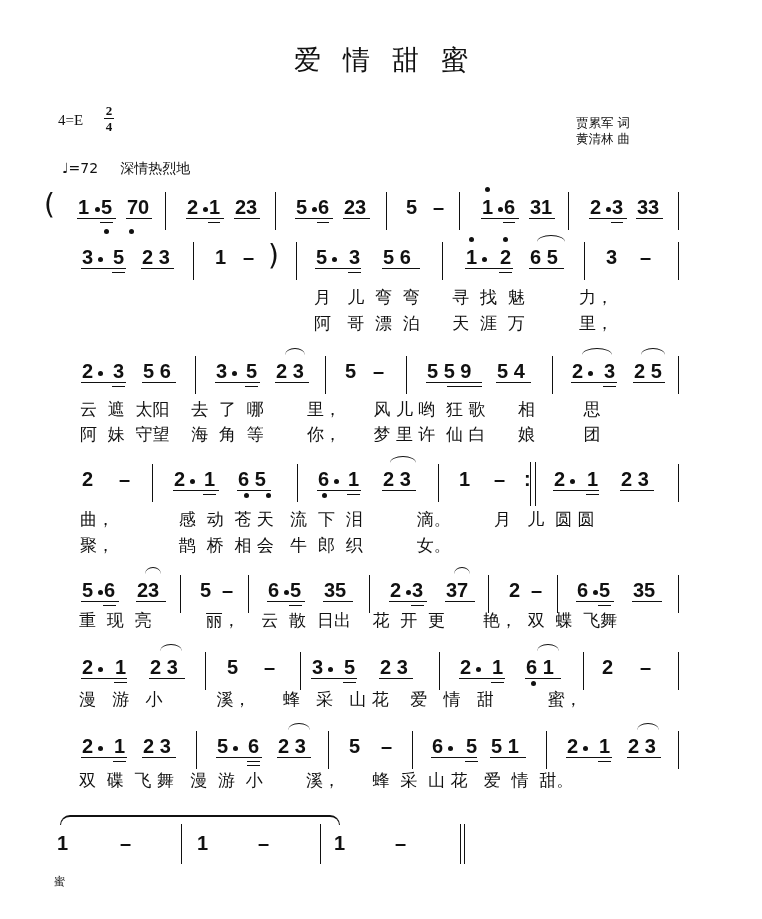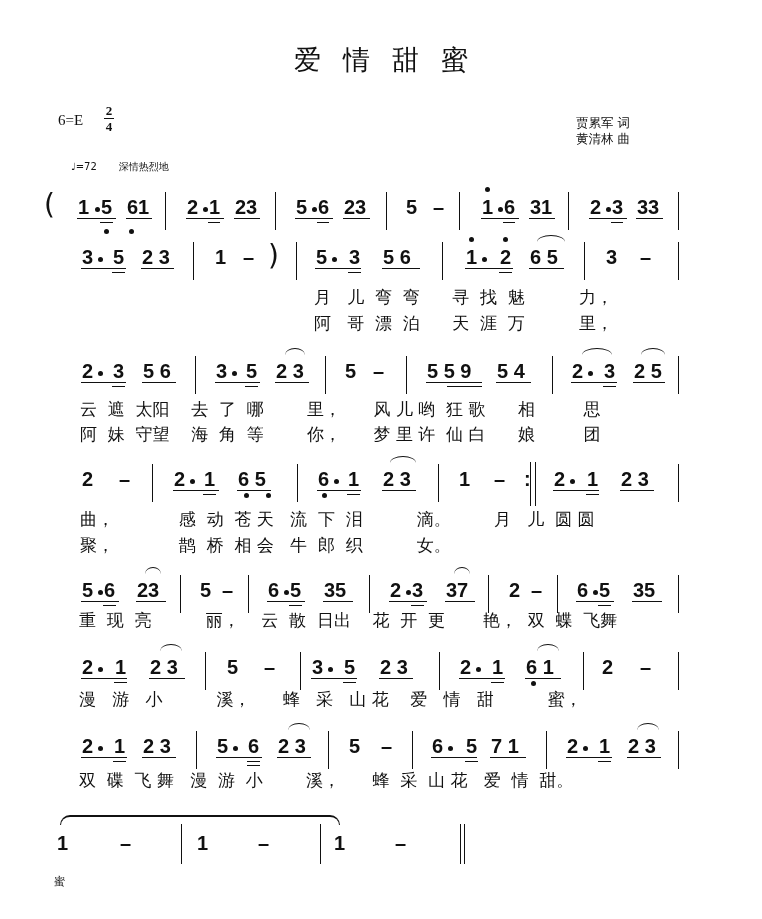--- a/index.html
+++ b/index.html
@@ -4,35 +4,35 @@
 <style>
   html, body { margin:0; padding:0; background:#ffffff; }
   body { width:762px; height:919px; position:relative; overflow:hidden;
          font-family:"DejaVu Sans", sans-serif; color:#111; }
   .abs { position:absolute; }
   .title { left:0; width:762px; top:42px; text-align:center; font-size:27px; letter-spacing:22px; padding-left:22px; box-sizing:border-box; }
   .key { left:58px; top:112px; font-size:15px; font-family:"Liberation Serif", serif; }
   .timesig { left:104px; top:104px; font-size:13px; font-weight:bold; text-align:center; line-height:13px; font-family:"Liberation Serif", serif; }
   .timesig .bar { border-top:1.5px solid #111; width:10px; margin:1px auto; }
   .credits { left:576px; top:115px; font-size:12.5px; line-height:16px; }
-  .tempo { left:71px; top:160px; font-size:10px; }
+  .tempo { left:62px; top:160px; font-size:14px; }
   .tempo .expr { margin-left:22px; }
   .n { position:absolute; font-weight:bold; font-size:20px; line-height:22px; font-family:"Liberation Sans", sans-serif; white-space:pre; }
   .ul1 { position:absolute; height:0; border-top:1.6px solid #111; }
   .bl { position:absolute; width:0; border-left:1.6px solid #111; }
   .dot { position:absolute; width:5px; height:5px; border-radius:50%; background:#111; }
   .ly { position:absolute; font-size:17px; line-height:20px; white-space:pre; }
   .tie { position:absolute; border-top:1.6px solid #111; border-radius:50% 50% 0 0 / 100% 100% 0 0; height:6px; }
   .paren { position:absolute; font-size:28px; line-height:30px; }
 </style>
 </head>
 <body>
 
 <div class="abs title">爱情甜蜜</div>
-<div class="abs key">6=E</div>
+<div class="abs key">4=E</div>
 <div class="abs timesig">
   <div>2</div>
   <div class="bar"></div>
   <div>4</div>
 </div>
 <div class="abs credits">
   <div>贾累军 词</div>
   <div>黄清林 曲</div>
 </div>
 <div class="abs tempo">
@@ -40,21 +40,21 @@
 </div>
 
 <div id="score">
     <div class="paren" style="left: 44px; top: 190px;">(</div>
     <div class="n" style="left: 78px; top: 196px;">1</div>
     <div class="dot" style="left: 95px; top: 207px;"></div>
     <div class="n" style="left: 101px; top: 196px;">5</div>
     <div class="ul1" style="left: 77px; top: 218px; width: 39px;"></div>
     <div class="ul1" style="left: 100px; top: 222px; width: 13px;"></div>
     <div class="dot" style="left: 104px; top: 229px;"></div>
-    <div class="n" style="left: 127px; top: 196px;">61</div>
+    <div class="n" style="left: 127px; top: 196px;">70</div>
     <div class="ul1" style="left: 126px; top: 218px; width: 26px;"></div>
     <div class="dot" style="left: 129px; top: 229px;"></div>
     <div class="bl" style="left: 165px; top: 192px; height: 38px;"></div>
     <div class="n" style="left: 187px; top: 196px;">2</div>
     <div class="dot" style="left: 203px; top: 207px;"></div>
     <div class="n" style="left: 209px; top: 196px;">1</div>
     <div class="ul1" style="left: 186px; top: 218px; width: 38px;"></div>
     <div class="ul1" style="left: 208px; top: 222px; width: 12px;"></div>
     <div class="n" style="left: 235px; top: 196px;">23</div>
     <div class="ul1" style="left: 234px; top: 218px; width: 26px;"></div>
@@ -293,21 +293,21 @@
     <div class="tie" style="left: 288px; top: 723px; width: 22px;"></div>
     <div class="bl" style="left: 328px; top: 731px; height: 38px;"></div>
     <div class="n" style="left: 349px; top: 735px;">5</div>
     <div class="n" style="left: 381px; top: 735px;">–</div>
     <div class="bl" style="left: 412px; top: 731px; height: 38px;"></div>
     <div class="n" style="left: 432px; top: 735px;">6</div>
     <div class="dot" style="left: 448px; top: 746px;"></div>
     <div class="n" style="left: 466px; top: 735px;">5</div>
     <div class="ul1" style="left: 431px; top: 757px; width: 46px;"></div>
     <div class="ul1" style="left: 465px; top: 761px; width: 13px;"></div>
-    <div class="n" style="left: 491px; top: 735px;">7 1</div>
+    <div class="n" style="left: 491px; top: 735px;">5 1</div>
     <div class="ul1" style="left: 490px; top: 757px; width: 36px;"></div>
     <div class="bl" style="left: 546px; top: 731px; height: 38px;"></div>
     <div class="n" style="left: 567px; top: 735px;">2</div>
     <div class="dot" style="left: 583px; top: 746px;"></div>
     <div class="n" style="left: 599px; top: 735px;">1</div>
     <div class="ul1" style="left: 566px; top: 757px; width: 46px;"></div>
     <div class="ul1" style="left: 598px; top: 761px; width: 13px;"></div>
     <div class="n" style="left: 628px; top: 735px;">2 3</div>
     <div class="ul1" style="left: 627px; top: 757px; width: 34px;"></div>
     <div class="tie" style="left: 637px; top: 723px; width: 22px;"></div>

